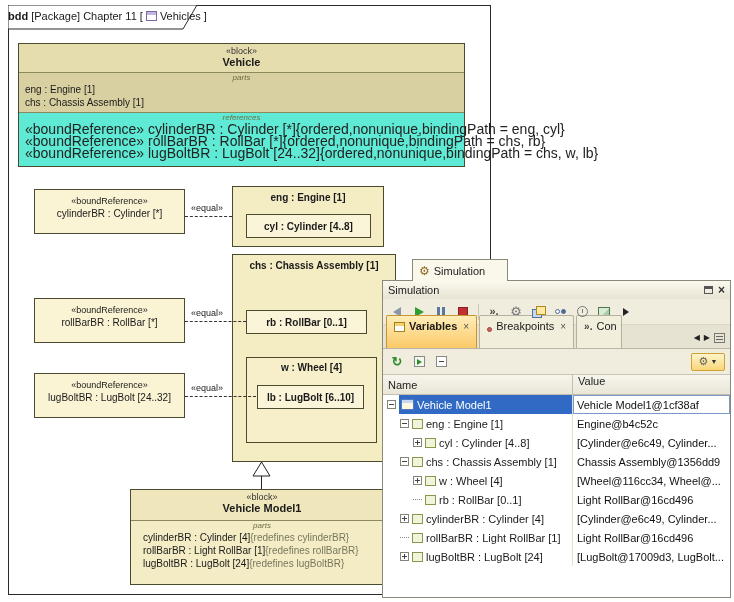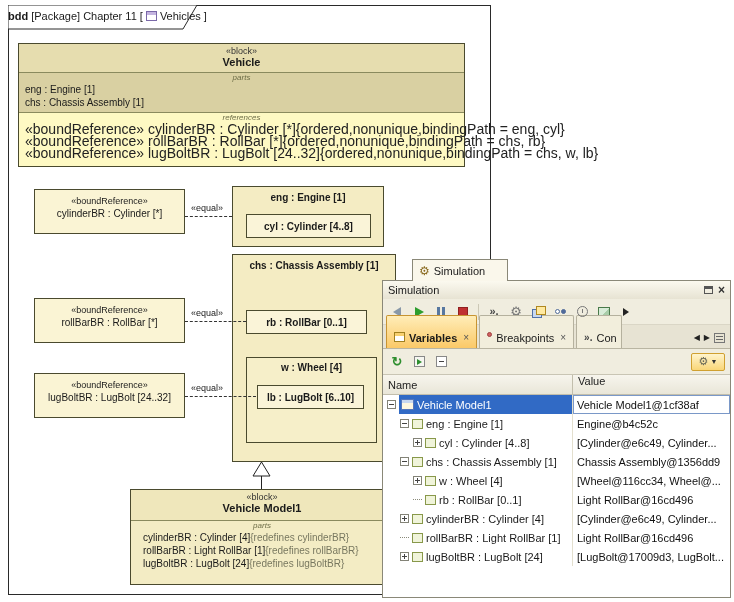--- a/index.html
+++ b/index.html
@@ -15,21 +15,21 @@
   .diagicon{display:inline-block;width:11px;height:10px;border:1px solid #7a68a8;background:linear-gradient(#c4b4e0 0 3px,#fff 3px)}
 
   
   .blk{position:absolute;border:1px solid #4a4a2e;z-index:2}
   .ster{font-size:9px;color:#333}
   .bname{font-size:11px;font-weight:bold}
   .clabel{font-size:8px;font-style:italic;color:#6e6e48;text-align:center;line-height:10px}
   .vehicle{left:18px;top:43px;width:447px;height:124px}
   .v-head{height:28px;background:#e6ddaf;text-align:center;padding-top:2px}
   .v-parts{height:40px;background:#d9d0a2;border-top:1px solid #8a8a5e}
-  .v-refs{background:#fef9c3;border-top:1px solid #8a8a5e;height:54px}
+  .v-refs{background:#5eead4;border-top:1px solid #8a8a5e;height:54px}
   .pline{font-size:10px;line-height:13px;padding-left:6px;white-space:nowrap}
   .rline{font-size:14px;line-height:12px;padding-left:6px;white-space:nowrap;color:#222}
 
   .bref{position:absolute;width:151px;height:45px;background:#faf4d4;border:1px solid #4a4a2e;text-align:center;z-index:2}
   .bref .s{font-size:9px;margin-top:6px}
   .bref .n{font-size:10px;font-weight:normal;margin-top:2px;white-space:nowrap}
   .bref1{left:34px;top:189px}.bref2{left:34px;top:298px}.bref3{left:34px;top:373px}
 
   .part-box{position:absolute;border:1px solid #4a4a2e;background:#f4ecc3;z-index:2}
   .boxtitle{font-size:10px;font-weight:bold;text-align:center;padding-top:5px;white-space:nowrap;overflow:hidden}
@@ -86,21 +86,21 @@
   .winicon::after{content:"";position:absolute;left:4px;top:0;width:8px;height:7px;background:#ffe9a0;border:1px solid #b08820}
   .bpicon{display:flex;gap:1px;align-items:center}
   .bpicon i{width:5px;height:5px;border-radius:50%;border:1px solid #506a9a;background:#fff}
   .bpicon i.f{background:#506a9a}
   .clock{width:11px;height:11px;border-radius:50%;border:1px solid #777;position:relative}
   .clock::after{content:"";position:absolute;left:4px;top:2px;width:1px;height:4px;background:#777}
   .imgicon{width:12px;height:10px;border:1px solid #4a7a4a;background:linear-gradient(135deg,#d8ecd8 60%,#a8cca8 60%)}
   .ovf{width:0;height:0;border-top:4px solid transparent;border-bottom:4px solid transparent;border-left:6px solid #222}
 
   .tabsrow{height:24px;background:#e7e3d3;display:flex;align-items:flex-end;padding:0 3px;border-bottom:1px solid #b9b5a2;flex:none}
-  .tab{height:21px;display:flex;align-items:flex-start;gap:4px;padding:16px 7px;background:#f2eedc;border:1px solid #b5b19e;
+  .tab{height:21px;display:flex;align-items:flex-end;gap:4px;padding:16px 7px;background:#f2eedc;border:1px solid #b5b19e;
        border-bottom:none;border-radius:2px 2px 0 0;font-size:11px;margin-right:2px;white-space:nowrap}
   .tab.active{background:linear-gradient(#ffedb8,#fbc968);border-color:#c79432;font-weight:bold}
   .tab .tx{font-size:10px;color:#555;margin-left:2px;font-weight:normal}
   .tab.con{width:46px;overflow:hidden;padding-right:0}
   .varicon{width:11px;height:10px;border:1px solid #a08020;background:#fff;box-shadow:inset 0 3px 0 #f8d070;flex:none}
   .bpicon2{display:flex;gap:1px}.bpicon2 i{width:5px;height:5px;border-radius:50%;border:1px solid #a04040;background:#d06060}
   .conic{font-size:10px;font-weight:bold;color:#444}
   .tabsrow .arr{font-size:8px;color:#222;margin:0 2px 6px 2px}
   .menu-ic{width:11px;height:10px;border:1px solid #777;margin:0 2px 5px 2px;
            background:repeating-linear-gradient(180deg,#666 0 1px,transparent 1px 3px) content-box;padding:2px 1px}

